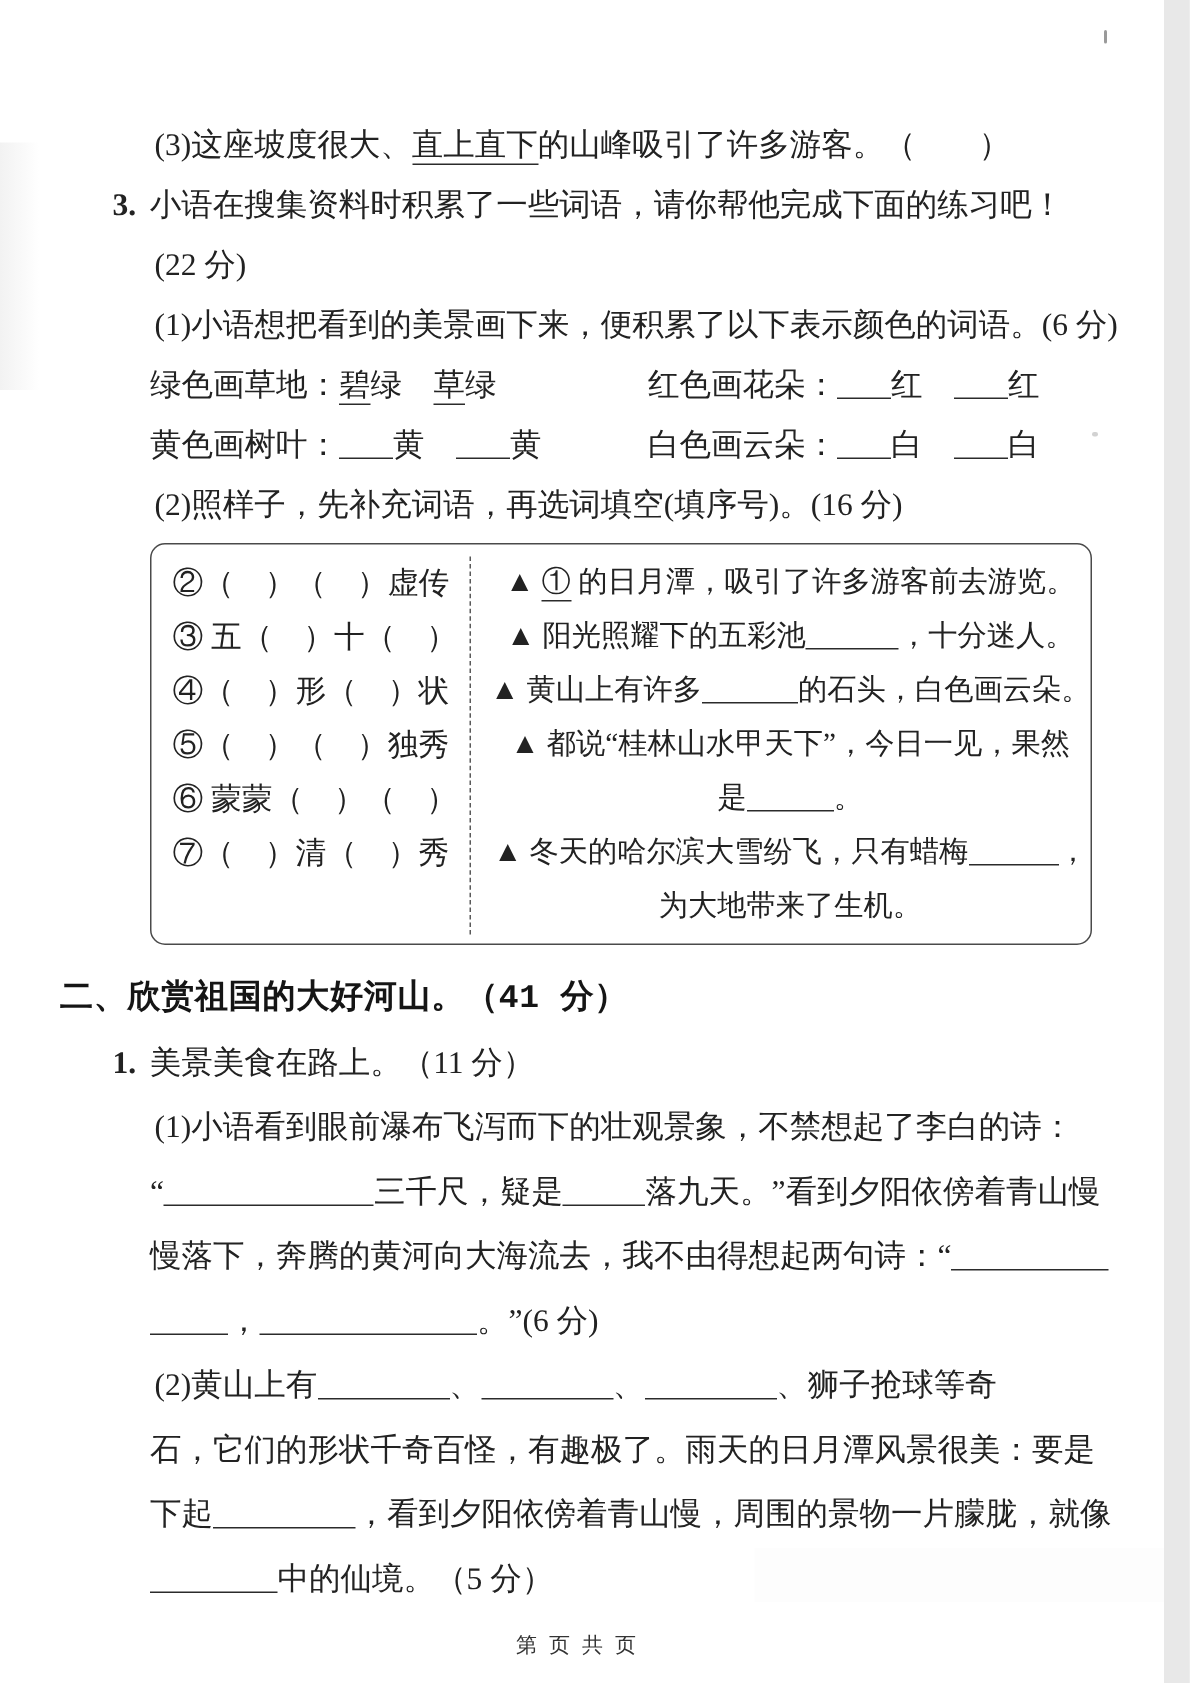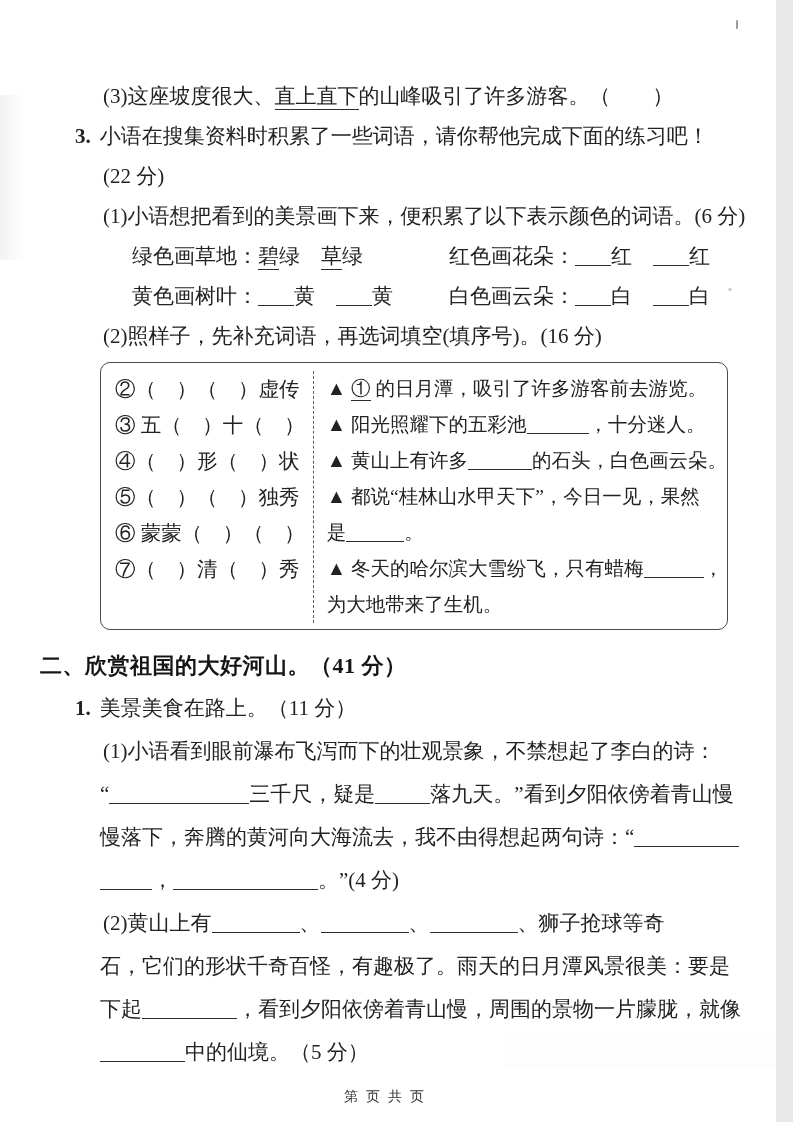--- a/index.html
+++ b/index.html
@@ -32,42 +32,42 @@
   .ind-b{padding-left:25px;}
   .stem .qnum{font-weight:700;margin-right:9px;}
   .u{border-bottom:1.6px solid #2b2b2b;padding-bottom:1px;}
   .blank{
     display:inline-block;height:5px;
     border-bottom:1.6px solid #2b2b2b;
     margin-bottom:-3px;
   }
   .color-grid{padding-left:25px;}
   .cg-row{display:flex;height:40px;line-height:40px;white-space:nowrap;}
-  .cg-cell-l{width:332px;margin-left:32px;}
+  .cg-cell-l{width:332px;}
   .cg-cell-r{flex:1;}
   .wordbox{
     margin:6px 0 0 25px;
     width:628px;
     border:1.6px solid #4a4a4a;
     border-radius:10px;
     display:flex;
     padding:8px 0 6px 0;
     box-sizing:border-box;
   }
   .wb-left{
     width:198px;padding-left:14px;
     border-right:1.6px dashed #5a5a5a;
     font-size:20.5px;
   }
-  .wb-right{flex:1;padding-left:13px;font-size:19.5px;overflow:visible;}
+  .wb-right{flex:1;padding-left:13px;font-size:19.5px;overflow:visible;text-align:center;}
   .wb-line{height:36px;line-height:36px;white-space:nowrap;}
   .sec-heading{
     margin-left:-35px;margin-top:14px;
     height:43px;line-height:43px;
-    font-family:Liberation Serif, serif;
+    font-family:Liberation Mono, monospace;
     font-weight:700;font-size:22px;color:#151515;
     letter-spacing:0.5px;white-space:nowrap;
   }
   .q1-stem{height:43px;line-height:43px;white-space:nowrap;}
   .footer{
     position:absolute;left:0;right:0;bottom:16px;
     text-align:center;
     font-family:"Liberation Sans","DejaVu Sans",sans-serif;
     font-size:14px;color:#333333;letter-spacing:8px;
   }
@@ -128,21 +128,21 @@
 
     <div class="sec-heading">二、欣赏祖国的大好河山。（41 分）</div>
 
     <div class="q1-stem stem">
       <span class="qnum">1.</span><span>美景美食在路上。（11 分）</span>
     </div>
 
     <div class="pline ind-a"><span>(1)小语看到眼前瀑布飞泻而下的壮观景象，不禁想起了李白的诗：</span></div>
     <div class="pline ind-b"><span>“</span><span class="blank" style="width: 140px;"></span><span>三千尺，疑是</span><span class="blank" style="width: 55px;"></span><span>落九天。”看到夕阳依傍着青山慢</span></div>
     <div class="pline ind-b"><span>慢落下，奔腾的黄河向大海流去，我不由得想起两句诗：“</span><span class="blank" style="width: 105px;"></span></div>
-    <div class="pline ind-b"><span class="blank" style="width: 52px;"></span><span>，</span><span class="blank" style="width: 145px;"></span><span>。”(4 分)</span></div>
+    <div class="pline ind-b"><span class="blank" style="width: 52px;"></span><span>，</span><span class="blank" style="width: 145px;"></span><span>。”(6 分)</span></div>
 
     <div class="pline ind-a"><span>(2)黄山上有</span><span class="blank" style="width: 88px;"></span><span>、</span><span class="blank" style="width: 88px;"></span><span>、</span><span class="blank" style="width: 88px;"></span><span>、狮子抢球等奇</span></div>
     <div class="pline ind-b"><span>石，它们的形状千奇百怪，有趣极了。雨天的日月潭风景很美：要是</span></div>
     <div class="pline ind-b"><span>下起</span><span class="blank" style="width: 95px;"></span><span>，看到夕阳依傍着青山慢，周围的景物一片朦胧，就像</span></div>
     <div class="pline ind-b"><span class="blank" style="width: 85px;"></span><span>中的仙境。（5 分）</span></div>
 
   </div>
 
   <div class="footer">第页共页</div>
 </div>

